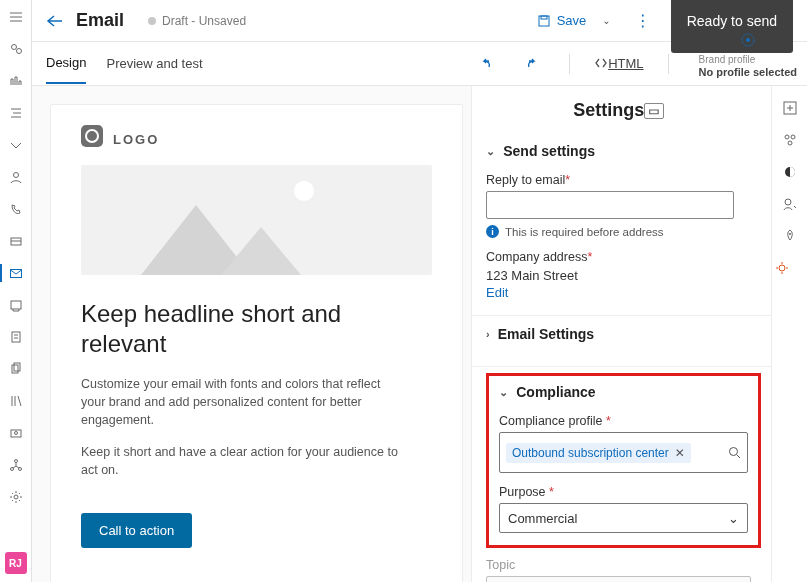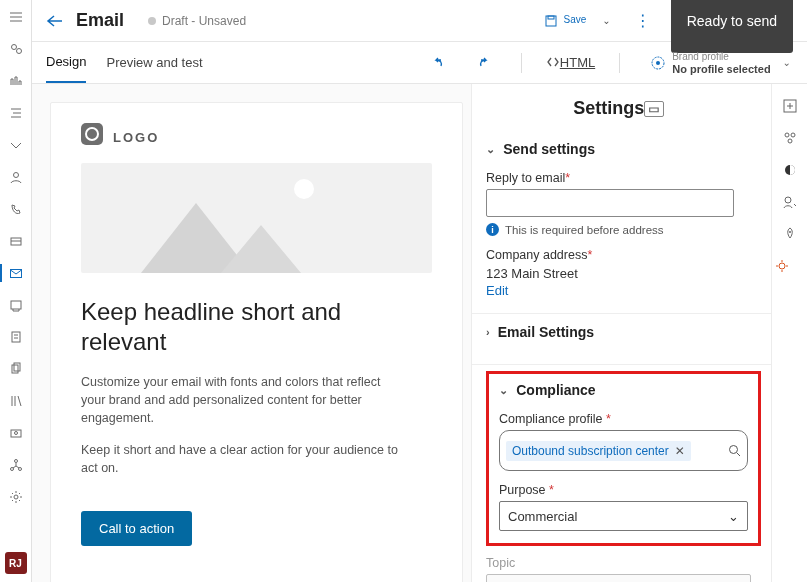--- a/index.html
+++ b/index.html
@@ -4,45 +4,45 @@
 <style>
   * { box-sizing: border-box; margin: 0; padding: 0; font-family: "Segoe UI", Arial, sans-serif; }
   html, body { width: 807px; height: 582px; background: #fff; overflow: hidden; }
   .app { display: flex; width: 100%; height: 100%; }
 
   
   .rail { width: 32px; background: #fff; border-right: 1px solid #e1e1e1; display: flex; flex-direction: column; align-items: center; padding-top: 4px; gap: 6px; }
   .rail .rail-item { width: 32px; height: 26px; display: flex; align-items: center; justify-content: center; color: #6b6b6b; cursor: pointer; position: relative; }
   .rail .rail-item.active::before { content:""; position:absolute; left:0; top:4px; bottom:4px; width:2px; background:#0f6cbd; }
   .rail .rail-item.active { color:#0f6cbd; }
-  .rail .avatar { margin-top:auto; margin-bottom:8px; width:22px; height:22px; border-radius:3px; background:#7f1d1d; color:#fff; font-size:10px; display:flex; align-items:center; justify-content:center; font-weight:600; }
+  .rail .avatar { margin-top:auto; margin-bottom:8px; width:22px; height:22px; border-radius:3px; background:#ec4899; color:#fff; font-size:10px; display:flex; align-items:center; justify-content:center; font-weight:600; }
 
   .main { flex:1; display:flex; flex-direction:column; }
 
   
   .topbar { height:42px; border-bottom:1px solid #e6e6e6; display:flex; align-items:center; padding:0 14px; gap:12px; }
   .topbar .back { color:#0f6cbd; cursor:pointer; }
   .topbar .title { font-size:18px; font-weight:600; color:#222; }
   .topbar .status { display:flex; align-items:center; gap:6px; color:#7a7a7a; font-size:12px; margin-left:12px; }
   .topbar .status .dot { width:8px; height:8px; border-radius:50%; background:#c8c8c8; }
   .topbar .spacer { flex:1; }
-  .topbar .save { display:flex; align-items:flex-start; gap:6px; color:#0f6cbd; font-size:10px; cursor:pointer; }
+  .topbar .save { display:flex; align-items:flex-end; gap:6px; color:#0f6cbd; font-size:13px; cursor:pointer; }
   .topbar .chev { color:#555; font-size:10px; padding:0 4px; cursor:pointer;}
   .topbar .more { color:#0f6cbd; font-size:16px; padding:0 8px; cursor:pointer;}
   .btn-primary { background:#404040; color:#fff; border:none; border-radius:3px; padding:24px 16px; font-size:14px; cursor:pointer;}
 
   
   .secondbar { height:44px; border-bottom:1px solid #e6e6e6; display:flex; align-items:center; padding-left:14px; padding-right:10px; gap:20px;}
   .tab { font-size:13px; color:#444; padding:12px 0; cursor:pointer;}
   .tab.active { border-bottom:2px solid #0f6cbd; color:#111;}
   .secondbar .spacer { flex:1;}
   .sb-icon { color:#0f6cbd; padding:4px 6px; cursor:pointer;}
   .divider { width:1px; height:20px; background:#ddd; margin:0 4px;}
   .html-btn { display:flex; color:#444; font-size:13px; cursor:pointer;text-decoration:underline;}
-  .brand { display:flex; align-items:center; gap:6px; font-size:11px; color:#6b6b6b; cursor:pointer; padding-left:6px;}
+  .brand { display:flex; align-items:center; gap:6px; font-size:11px; color:#6b6b6b; cursor:pointer; padding-left:6px;flex-direction:column;}
   .brand .bp-icon { color:#0f6cbd;}
   .brand .lines { line-height:12px;}
   .brand .lines .l1 { font-size:10px; color:#888;}
   .brand .lines .l2 { font-size:11px; color:#444; font-weight:600;}
   .brand .bchev { font-size:10px; color:#666; padding:0 6px;}
 
   
   .body { flex:1; display:flex; background:#fafafa; }
 
   
@@ -70,21 +70,21 @@
   .field-label { font-size:12.5px; color:#333; margin-top:4px; margin-bottom:4px;}
   .req { color:#d13434;}
   .input { width:248px; height:28px; border:1px solid #888; border-radius:2px; padding:2px 6px; font-size:13px;}
   .info-row { display:flex; align-items:center; gap:6px; font-size:11.5px; color:#555; margin-top:6px;}
   .info-ico { width:13px; height:13px; border-radius:50%; background:#0f6cbd; color:#fff; display:flex; align-items:center; justify-content:center; font-size:9px; font-weight:bold;}
   .val { font-size:13px; color:#333; margin-top:2px;}
   .link { color:#0f6cbd; font-size:13px; cursor:pointer; display:inline-block;}
   .hr { border-top:1px solid #eee; margin:14px 0 0 -14px;}
 
   .highlight { border:3px solid #e21b1b; padding:8px 10px 12px 10px; margin-top:6px; margin-right:10px;}
-  .pill-input { width:100%; height:41px; border:1px solid #777; border-radius:10px; display:flex; align-items:center; padding:16px 6px; justify-content:space-between;}
+  .pill-input { width:100%; height:41px; border:1px solid #777; border-radius:2px; display:flex; align-items:center; padding:16px 6px; justify-content:space-between;}
   .pill { background:#e8f1fb; color:#0f6cbd; font-size:12px; padding:3px 6px; border-radius:2px; display:flex; align-items:center; gap:6px;}
   .pill .x { color:#555; cursor:pointer; font-size:12px;}
   .search-ico { color:#555; font-size:13px;}
   .select { width:100%; height:30px; border:1px solid #777; border-radius:2px; display:flex; align-items:center; justify-content:space-between; padding:0 8px; font-size:13px; color:#333; cursor:pointer;}
   .select.disabled { color:#9a9a9a; border-color:#bfbfbf; background:#fafafa;}
   .topic-label { font-size:12.5px; color:#9a9a9a; margin-top:10px; margin-bottom:4px;}
   .topic { margin-right:20px;}
 
   
   .toolrail { width:36px; background:#fff; border-left:1px solid #ececec; display:flex; flex-direction:column; align-items:center; padding-top:14px; gap:16px;}

